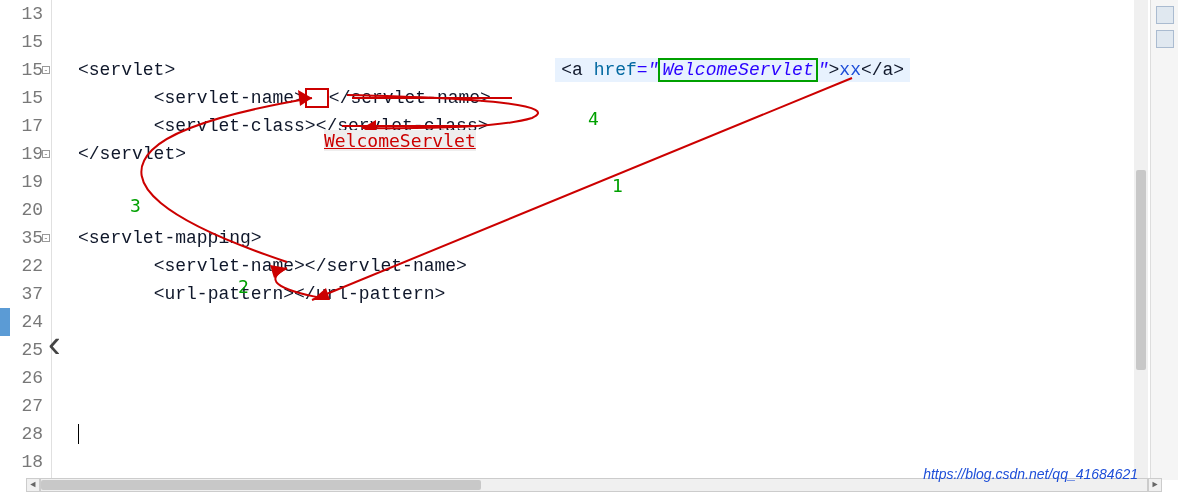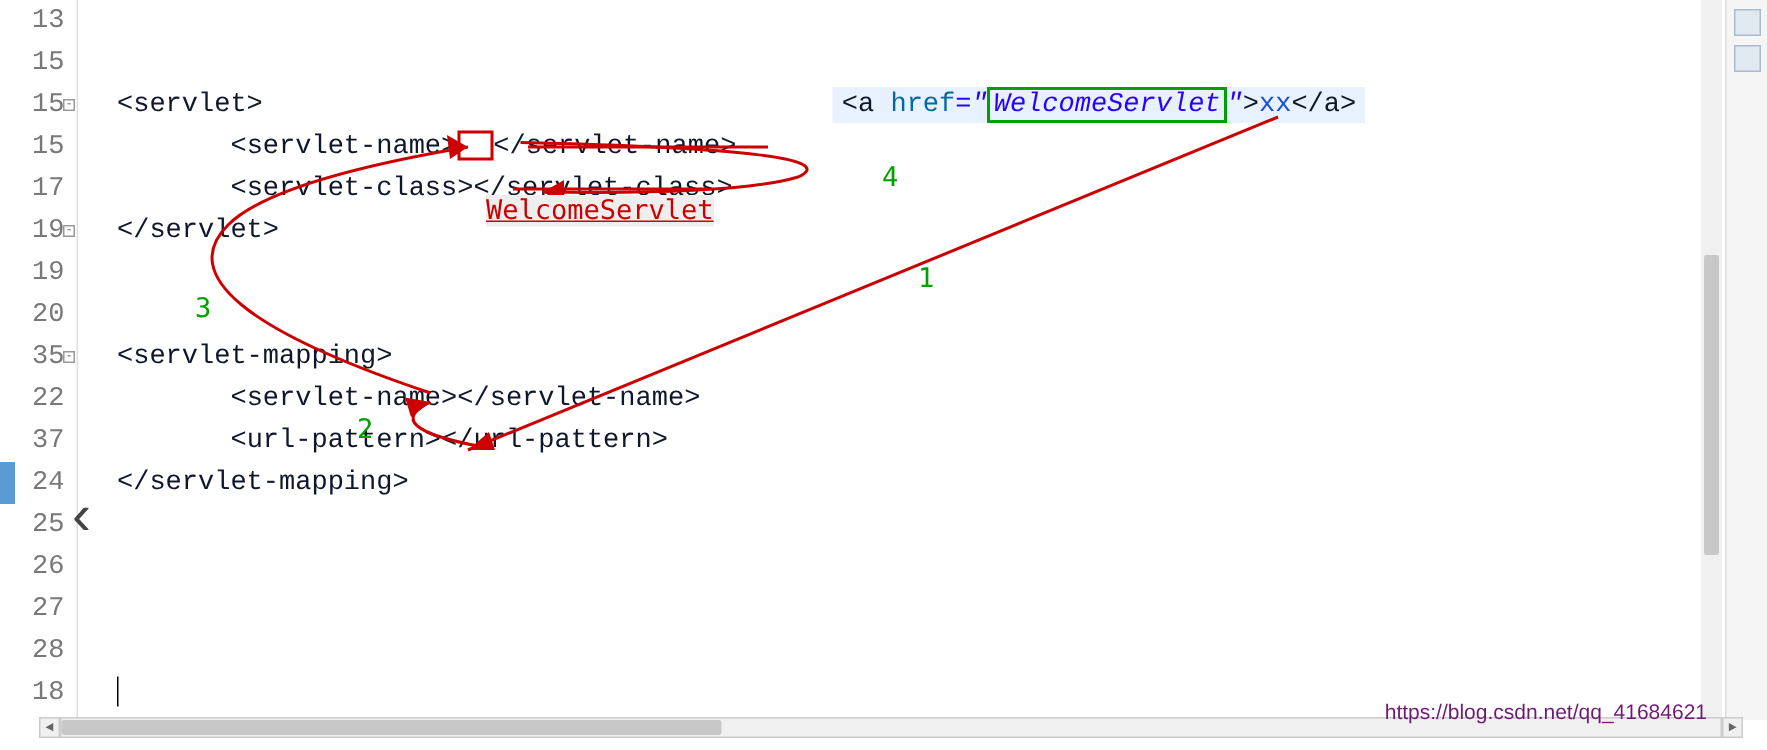--- a/index.html
+++ b/index.html
@@ -163,23 +163,24 @@
       left: 2px;
       width: 10px;
       height: 200px;
       background: #c8c8c8;
       border-radius: 2px;
     }
     .watermark {
       position: absolute;
       right: 40px;
       bottom: 18px;
-      color: #701a75;
+      color: #1d4ed8;
       font-size: 14px;
       font-family: Arial, sans-serif;
+      font-style: italic;
     }
     .back-caret {
       position: absolute;
       left: -4px;
       top: 330px;
       font-size: 38px;
       color: #444;
       font-family: Arial;
       line-height: 28px;
     }
@@ -220,21 +221,20 @@
     <div class="code-line"></div>
     <div class="code-line"><span class="tag">&lt;servlet&gt;</span><span style="display:inline-block;width:380px"></span><span class="href-highlight"><span class="tag">&lt;a</span> <span class="attr">href</span><span class="string">="</span><span class="green-box"><span class="string">WelcomeServlet</span></span><span class="string">"</span><span class="tag">&gt;</span><span class="text">xx</span><span class="tag">&lt;/a&gt;</span></span></div>
     <div class="code-line">       <span class="tag">&lt;servlet-name&gt;</span><span class="red-box" style="display:inline-block;width:24px;height:20px;vertical-align:middle"></span><span class="tag">&lt;/servlet-name&gt;</span></div>
     <div class="code-line">       <span class="tag">&lt;servlet-class&gt;</span><span class="tag">&lt;/servlet-class&gt;</span></div>
     <div class="code-line"><span class="tag">&lt;/servlet&gt;</span></div>
     <div class="code-line"></div>
     <div class="code-line"></div>
     <div class="code-line"><span class="tag">&lt;servlet-mapping&gt;</span></div>
     <div class="code-line">       <span class="tag">&lt;servlet-name&gt;</span><span class="tag">&lt;/servlet-name&gt;</span></div>
     <div class="code-line">       <span class="tag">&lt;url-pattern&gt;</span><span class="tag">&lt;/url-pattern&gt;</span></div>
-    <div class="code-line"><span class="tag">&lt;/servlet-mapping&gt;</span></div>
     <div class="code-line"></div>
     <div class="code-line"></div>
     <div class="code-line"></div>
     <div class="code-line"></div>
     <div class="code-line"><span class="cursor-caret"></span></div>
 
     <div class="back-caret">‹</div>
 
     <svg class="annotation-overlay" width="1100" height="480">
 

